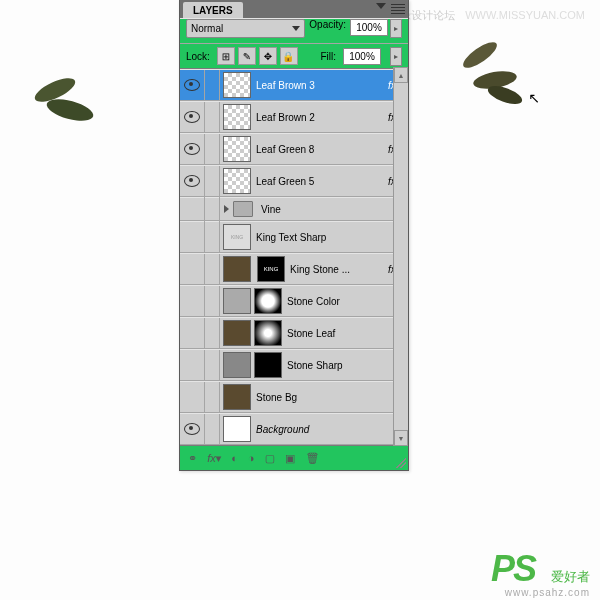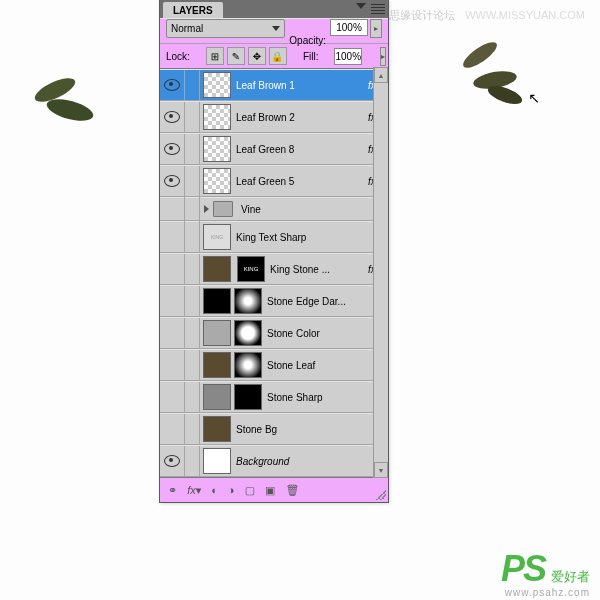--- a/index.html
+++ b/index.html
@@ -1,37 +1,37 @@
 <!DOCTYPE html>
 <html><head>
 <meta charset="utf-8">
 <style>
 body{margin:0;background:#fff;font-family:Tahoma,Arial,sans-serif;font-size:11px;color:#000;width:600px;height:600px;position:relative;overflow:hidden}
 .canvas-bg{position:absolute;inset:0;background:#fdfdfd}
 .leaf{position:absolute}
 .watermark-top{position:absolute;top:8px;right:15px;font-size:11px;color:#ddd;font-family:Arial}
 .watermark-top b{color:#ccc;font-weight:normal;margin-right:10px}
-.watermark-bottom{position:absolute;bottom:10px;right:10px;display:flex;align-items:flex-end;gap:4px}
+.watermark-bottom{position:absolute;bottom:10px;right:10px;display:flex;align-items:flex-end;gap:14px}
 .ps-logo{font-size:36px;font-weight:bold;font-style:italic;font-family:Arial;color:#4db848;letter-spacing:-2px}
 .ps-text{font-size:13px;color:#4db848;margin-bottom:4px;margin-left:2px}
 .ps-url{position:absolute;bottom:2px;right:10px;font-size:10px;color:#aaa;letter-spacing:1px}
-.panel{position:absolute;top:0;left:159px;width:228px;background:#f0abfc;border:1px solid #5a5a5a;border-top:none;box-shadow:1px 1px 3px rgba(0,0,0,.15)}
+.panel{position:absolute;top:0;left:179px;width:228px;background:#22c55e;border:1px solid #5a5a5a;border-top:none;box-shadow:1px 1px 3px rgba(0,0,0,.15)}
 .panel-header{background:#6f6f6f;height:18px;display:flex;align-items:center;position:relative}
 .tab{background:#cfcfcf;margin-left:3px;height:16px;padding:0 10px;display:flex;align-items:center;font-size:10px;font-weight:bold;border-radius:2px 2px 0 0;margin-top:2px}
 .collapse-btn{position:absolute;right:22px;top:3px;width:0;height:0;border-left:5px solid transparent;border-right:5px solid transparent;border-top:6px solid #333}
 .menu-btn{position:absolute;right:3px;top:2px;width:14px;height:12px;display:flex;flex-direction:column;justify-content:space-around;padding:1px 0}
 .menu-btn span{height:1px;background:#333}
 .blend-row{display:flex;align-items:flex-start;height:24px;padding:0 6px;border-bottom:1px solid #a5a5a5;border-top:1px solid #e5e5e5}
 .blend-select{flex:1;height:17px;background:#cfcfcf;border:1px solid #888;border-radius:2px;display:flex;align-items:center;justify-content:space-between;padding:0 4px;font-size:10px}
 .blend-select::after{content:"";width:0;height:0;border-left:4px solid transparent;border-right:4px solid transparent;border-top:5px solid #333}
-.opacity-label{font-size:10px;margin:16px 4px}
+.opacity-label{font-size:10px;margin:0 4px}
 .pct-input{width:36px;height:15px;background:#fff;border:1px solid #888;display:flex;align-items:center;justify-content:center;font-size:10px}
 .pct-arrow{width:10px;height:17px;background:#cfcfcf;border:1px solid #888;display:flex;align-items:center;justify-content:center;margin-left:2px}
 .pct-arrow::after{content:"▸";font-size:8px;color:#555}
-.lock-row{display:flex;align-items:center;height:24px;padding:0 6px;border-bottom:1px solid #7a7a7a;font-size:10px;gap:16px}
+.lock-row{display:flex;align-items:center;height:24px;padding:0 6px;border-bottom:1px solid #7a7a7a;font-size:10px;gap:7px}
 .lock-icons{display:flex;gap:3px}
 .lock-ic{width:16px;height:16px;background:#cfcfcf;border:1px solid #999;display:flex;align-items:center;justify-content:center;font-size:10px}
 .layers-list{max-height:470px;overflow:hidden;background:#cfcfcf}
 .layer-row{display:flex;align-items:center;height:30px;border-bottom:1px solid #a5a5a5;border-top:1px solid #e5e5e5}
 .layer-row.selected{background:#3b8ede;color:#fff}
 .vis-col{width:24px;height:30px;border-right:1px solid #a5a5a5;display:flex;align-items:center;justify-content:center}
 .link-col{width:14px;height:30px;border-right:1px solid #a5a5a5}
 .eye{width:14px;height:10px;border:1px solid #333;border-radius:50%;position:relative}
 .eye::after{content:"";position:absolute;width:4px;height:4px;background:#333;border-radius:50%;top:2px;left:4px}
 .thumb{width:26px;height:24px;margin:0 3px;border:1px solid #666;background:#fff;background-image:linear-gradient(45deg,#ccc 25%,transparent 25%,transparent 75%,#ccc 75%),linear-gradient(45deg,#ccc 25%,transparent 25%,transparent 75%,#ccc 75%);background-size:8px 8px;background-position:0 0,4px 4px;flex-shrink:0}
@@ -114,21 +114,21 @@
     <div class="pct-input">100%</div>
     <div class="pct-arrow"></div>
   </div>
   <div class="layers-list" id="layers-list">
       <div class="layer-row selected">
         <div class="vis-col">
           <div class="eye"></div>
         </div>
         <div class="link-col"></div>
         <div class="thumb "></div>
-        <div class="layer-name">Leaf Brown 1</div>
+        <div class="layer-name">Leaf Brown 3</div>
         <span class="fx">fx</span>
         <span class="fx-arrow">▽</span>
       </div>
       <div class="layer-row">
         <div class="vis-col">
           <div class="eye"></div>
         </div>
         <div class="link-col"></div>
         <div class="thumb "></div>
         <div class="layer-name">Leaf Brown 2</div>
@@ -169,27 +169,20 @@
         <div class="layer-name">King Text Sharp</div>
       </div>
       <div class="layer-row">
         <div class="vis-col"></div>
         <div class="link-col"></div>
         <div class="thumb texture"></div>
         <div class="thumb king-stone">KING</div>
         <div class="layer-name">King Stone ...</div>
         <span class="fx">fx</span>
         <span class="fx-arrow">▽</span>
-      </div>
-      <div class="layer-row">
-        <div class="vis-col"></div>
-        <div class="link-col"></div>
-        <div class="thumb black"></div>
-        <div class="mask radial"></div>
-        <div class="layer-name">Stone Edge Dar...</div>
       </div>
       <div class="layer-row">
         <div class="vis-col"></div>
         <div class="link-col"></div>
         <div class="thumb pattern"></div>
         <div class="mask glow"></div>
         <div class="layer-name">Stone Color</div>
       </div>
       <div class="layer-row">
         <div class="vis-col"></div>

